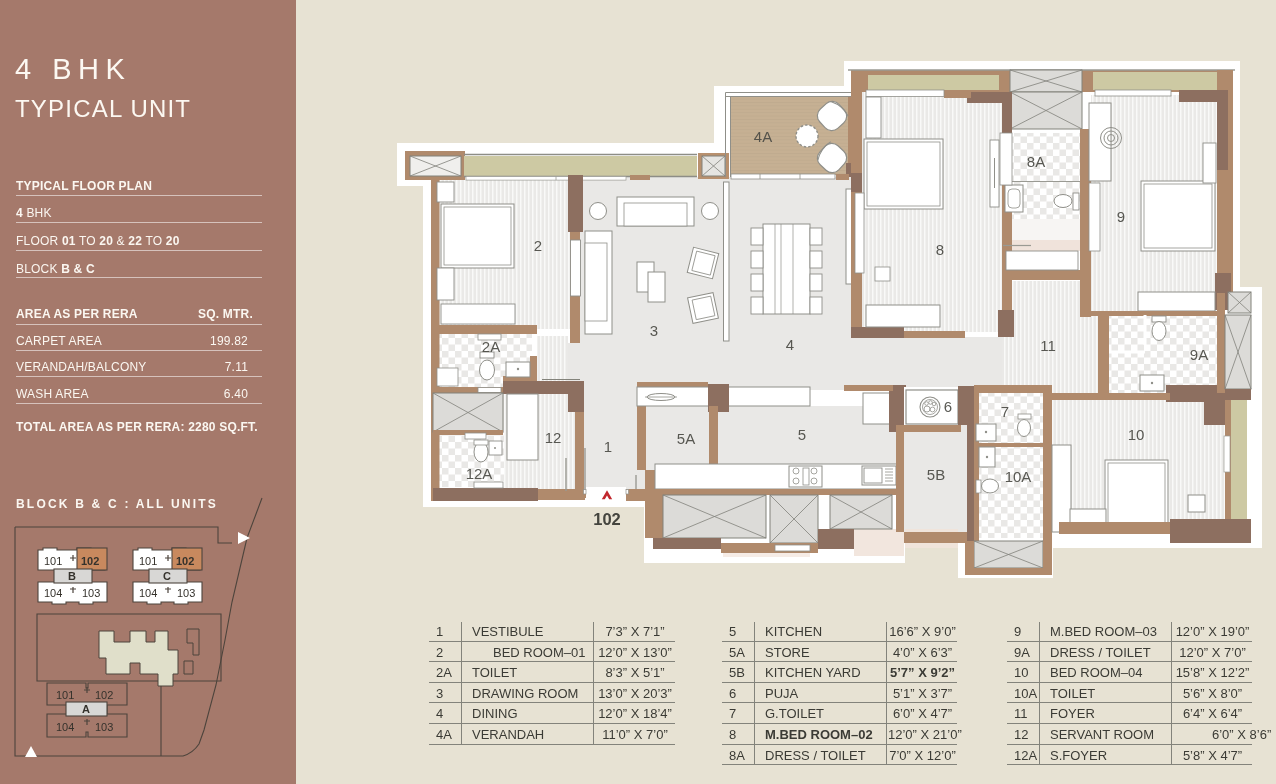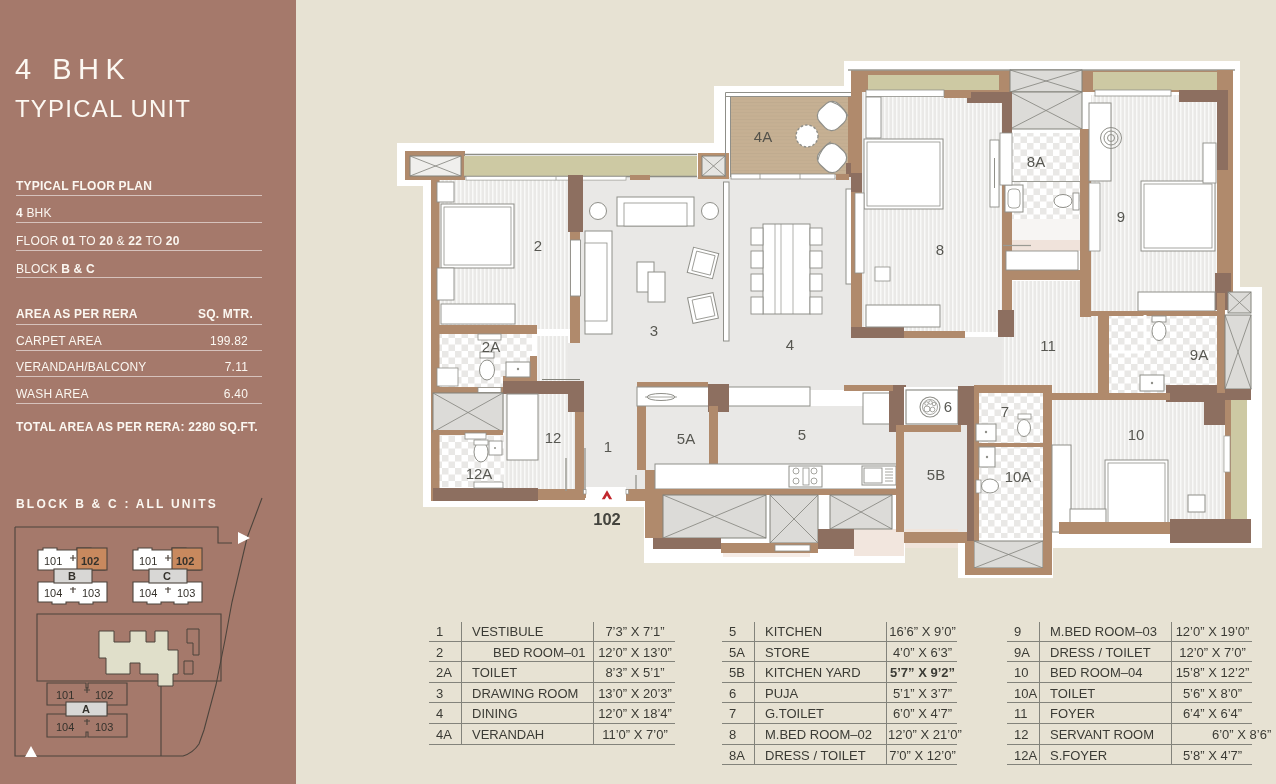--- a/index.html
+++ b/index.html
@@ -764,21 +764,21 @@
 
     <div class="trow" style="top:83.4px;left:0;width:235px;">
         <span class="tnum">7</span>
         <span class="tname" style="left:43px;">G.TOILET</span>
         <span class="tdim" style="left:166px;right:0px;">6’0” X 4’7”</span>
       </div>
     <div class="tline" style="left:0;top:103.0px;width:235px;"></div>
 
     <div class="trow" style="top:104.0px;left:0;width:235px;">
         <span class="tnum">8</span>
-        <span class="tname" style="left:43px;">M.BED ROOM–02</span>
+        <span class="tname" style="left:43px;font-weight:bold;">M.BED ROOM–02</span>
         <span class="tdim" style="left:166px;right:0px;">12’0” X 21’0”</span>
       </div>
     <div class="tline" style="left:0;top:123.6px;width:235px;"></div>
 
     <div class="trow" style="top:124.6px;left:0;width:235px;">
         <span class="tnum">8A</span>
         <span class="tname" style="left:43px;">DRESS / TOILET</span>
         <span class="tdim" style="left:166px;right:0px;">7’0” X 12’0”</span>
       </div>
     <div class="tline" style="left:0;top:144.2px;width:235px;"></div>

